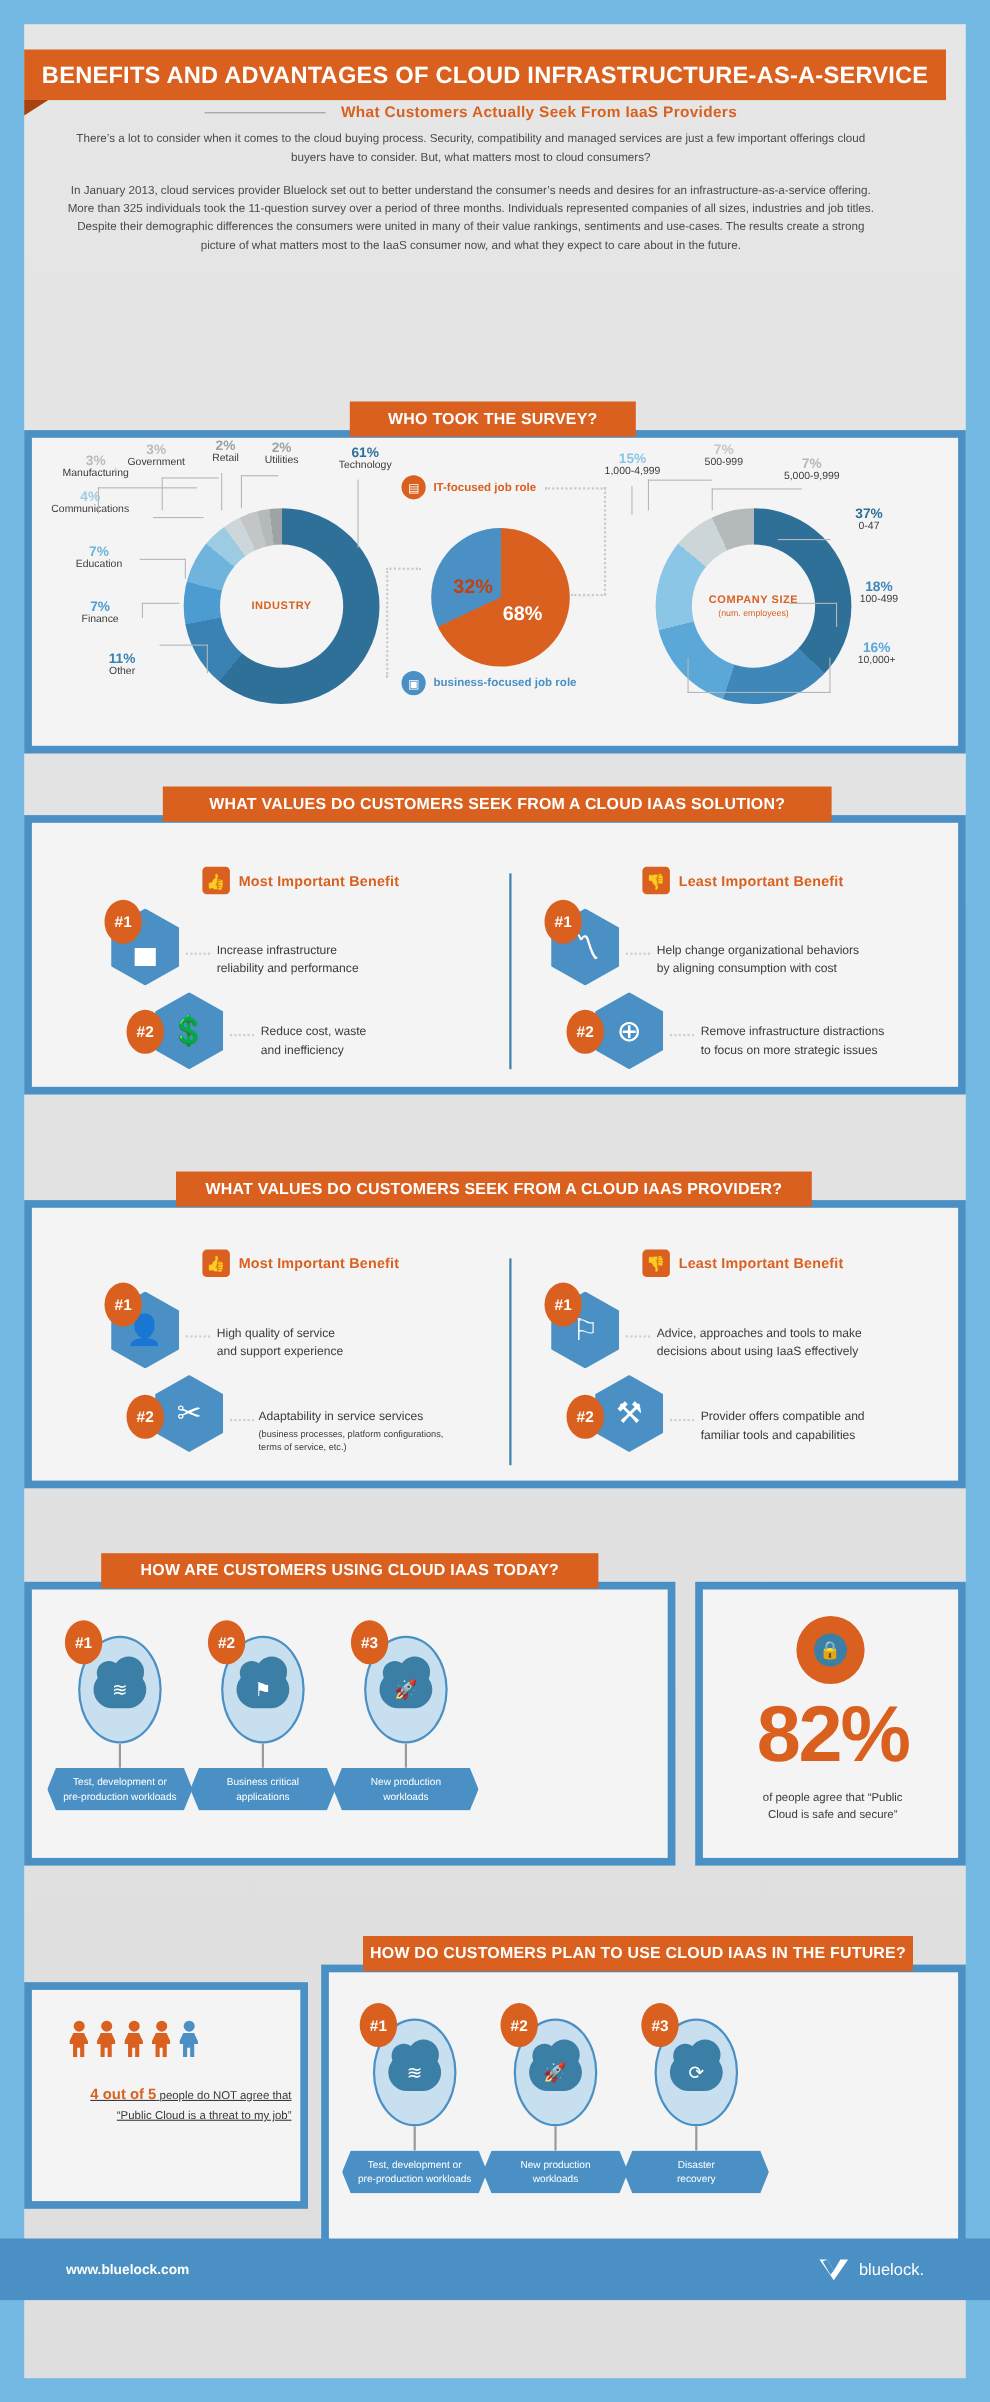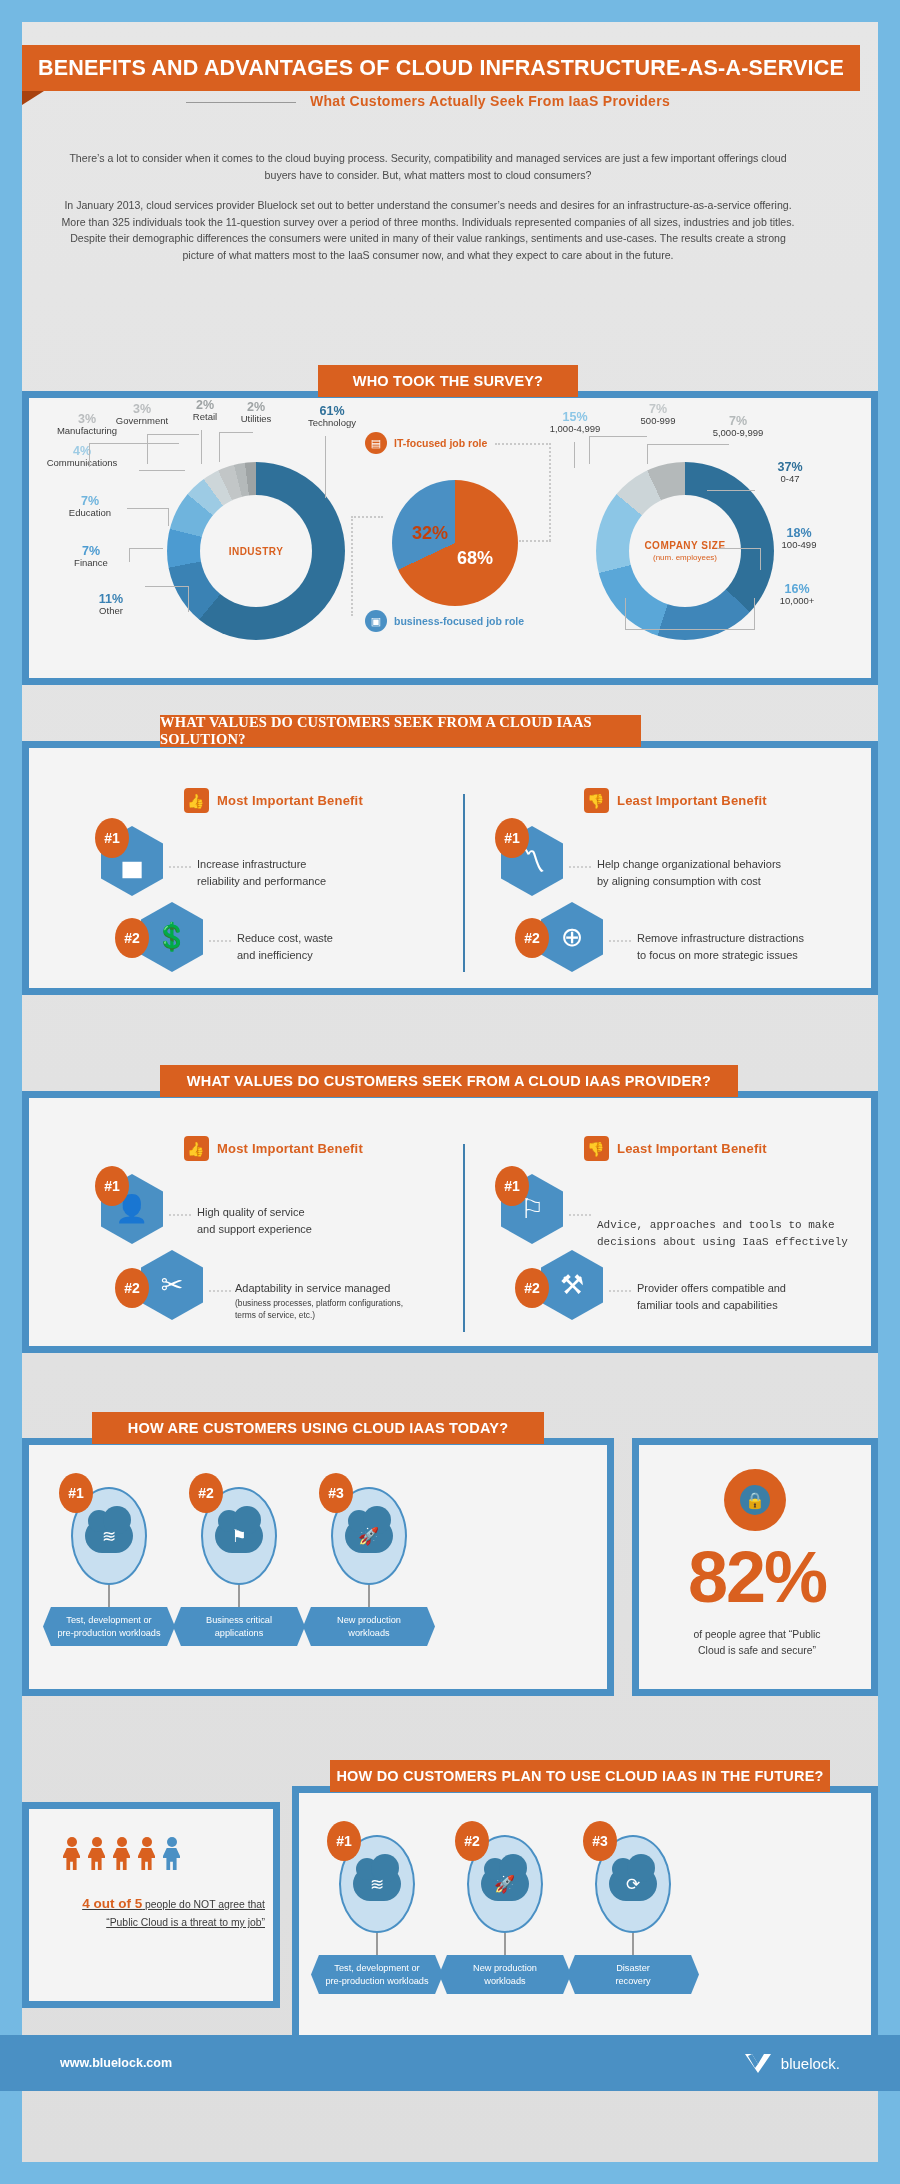--- a/index.html
+++ b/index.html
@@ -26,21 +26,21 @@
 
   .sect-title { font-size:14.5px; height:32px; }
 
   
   .kicker { position:absolute; left:0; width:856px; top:93px;
             text-align:center; color:#d9601f; font-size:14px;
             font-weight:bold; letter-spacing:.3px; }
   .kicker .rule { display:inline-block; width:110px; height:1px;
                   background:#999; vertical-align:middle; margin-right:14px;}
   .intro { position:absolute; left:60px; width:736px; top:118px;
-           text-align:center; color:#4a4a4a; font-size:10.6px; line-height:16.5px;margin-top:32px; }
+           text-align:center; color:#4a4a4a; font-size:10.6px; line-height:16.5px; }
   .intro p + p { margin-top:14px; }
 
   
   .panel { position:absolute; background:#4a90c4; padding:7px; }
   .panel-in { background:#f4f4f4; width:100%; height:100%; position:relative; }
 
   
   .donut { position:absolute; border-radius:50%; }
   .donut .hole { position:absolute; border-radius:50%; background:#f4f4f4;
                  left:50%; top:50%; transform:translate(-50%,-50%);
@@ -254,21 +254,21 @@
 
     <div class="leader" style="left:545px;top:44px;height:26px;border-left-width:1px;"></div>
     <div class="leader" style="left:560px;top:38px;width:58px;height:28px;border-left-width:1px;border-top-width:1px;"></div>
     <div class="leader" style="left:618px;top:46px;width:82px;height:20px;border-left-width:1px;border-top-width:1px;"></div>
     <div class="leader" style="left:678px;top:92px;width:48px;border-top-width:1px;"></div>
     <div class="leader" style="left:688px;top:150px;width:44px;height:22px;border-top-width:1px;border-right-width:1px;"></div>
     <div class="leader" style="left:596px;top:200px;width:130px;height:32px;border-top-width:0;border-bottom-width:1px;border-left-width:1px;border-right-width:1px;"></div>
   </div>
 </div>
 
-<div class="ribbon sect-title" style="left:160px; top:715px; width:481px;font-family:Liberation Serif, serif;">What Values Do Customers Seek From A Cloud IaaS Solution?</div>
+<div class="ribbon sect-title" style="left:148px; top:715px; width:608px;">What Values Do Customers Seek From A Cloud IaaS Solution?</div>
 <div class="panel" style="left:22px; top:741px; width:856px; height:254px;">
   <div class="panel-in">
     <div class="vdiv" style="left:434px;top:46px;height:178px;"></div>
 
     <div class="ben-head" style="left:155px; top:40px;">
       <span class="sq">👍</span>
       <span class="t">Most Important Benefit</span>
     </div>
     <div class="hexwrap" style="left:72px; top:78px;">
       <div class="rank" style="left:-6px;top:-8px;">#1</div>
@@ -319,34 +319,34 @@
     </div>
     <div class="dots5" style="left:140px;top:116px;"></div>
     <div class="btxt" style="left:168px;top:106px;width:200px;">High quality of service<br>and support experience</div>
 
     <div class="hexwrap" style="left:112px; top:152px;">
       <div class="rank" style="left:-26px;top:18px;">#2</div>
       <div class="hex">✂</div>
     </div>
     <div class="dots5" style="left:180px;top:192px;"></div>
     <div class="btxt" style="left:206px;top:182px;width:210px;">
-      <span>Adaptability in service managed</span>
+      <span>Adaptability in service services</span>
       <span class="small">(business processes, platform configurations,<br>terms of service, etc.)</span>
     </div>
 
     <div class="ben-head" style="left:555px; top:38px;">
       <span class="sq">👎</span>
       <span class="t">Least Important Benefit</span>
     </div>
     <div class="hexwrap" style="left:472px; top:76px;">
       <div class="rank" style="left:-6px;top:-8px;">#1</div>
       <div class="hex">⚐</div>
     </div>
     <div class="dots5" style="left:540px;top:116px;"></div>
-    <div class="btxt" style="left:568px;top:119px;width:252px;font-family:Liberation Mono, monospace;">Advice, approaches and tools to make<br>decisions about using IaaS effectively</div>
+    <div class="btxt" style="left:568px;top:106px;width:252px;">Advice, approaches and tools to make<br>decisions about using IaaS effectively</div>
 
     <div class="hexwrap" style="left:512px; top:152px;">
       <div class="rank" style="left:-26px;top:18px;">#2</div>
       <div class="hex">⚒</div>
     </div>
     <div class="dots5" style="left:580px;top:192px;"></div>
     <div class="btxt" style="left:608px;top:182px;width:222px;">Provider offers compatible and<br>familiar tools and capabilities</div>
   </div>
 </div>
 

